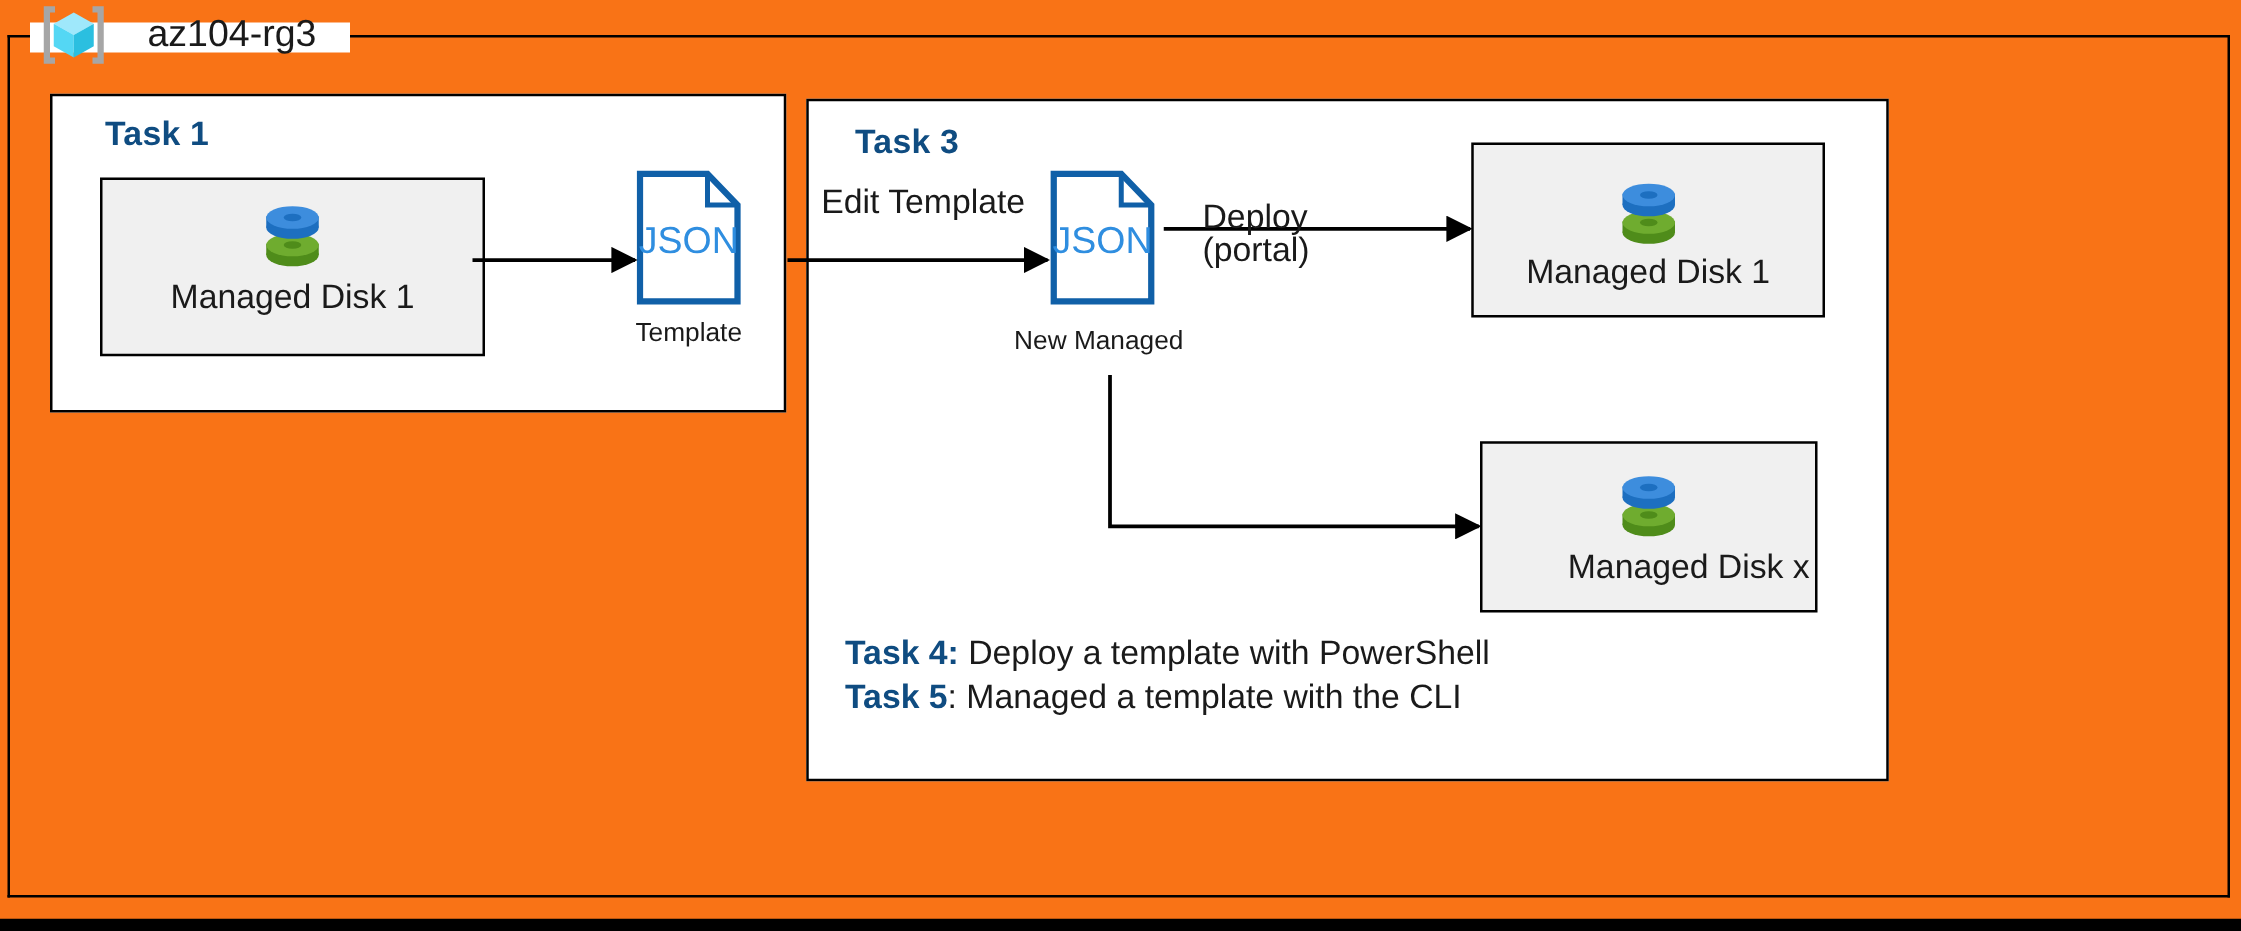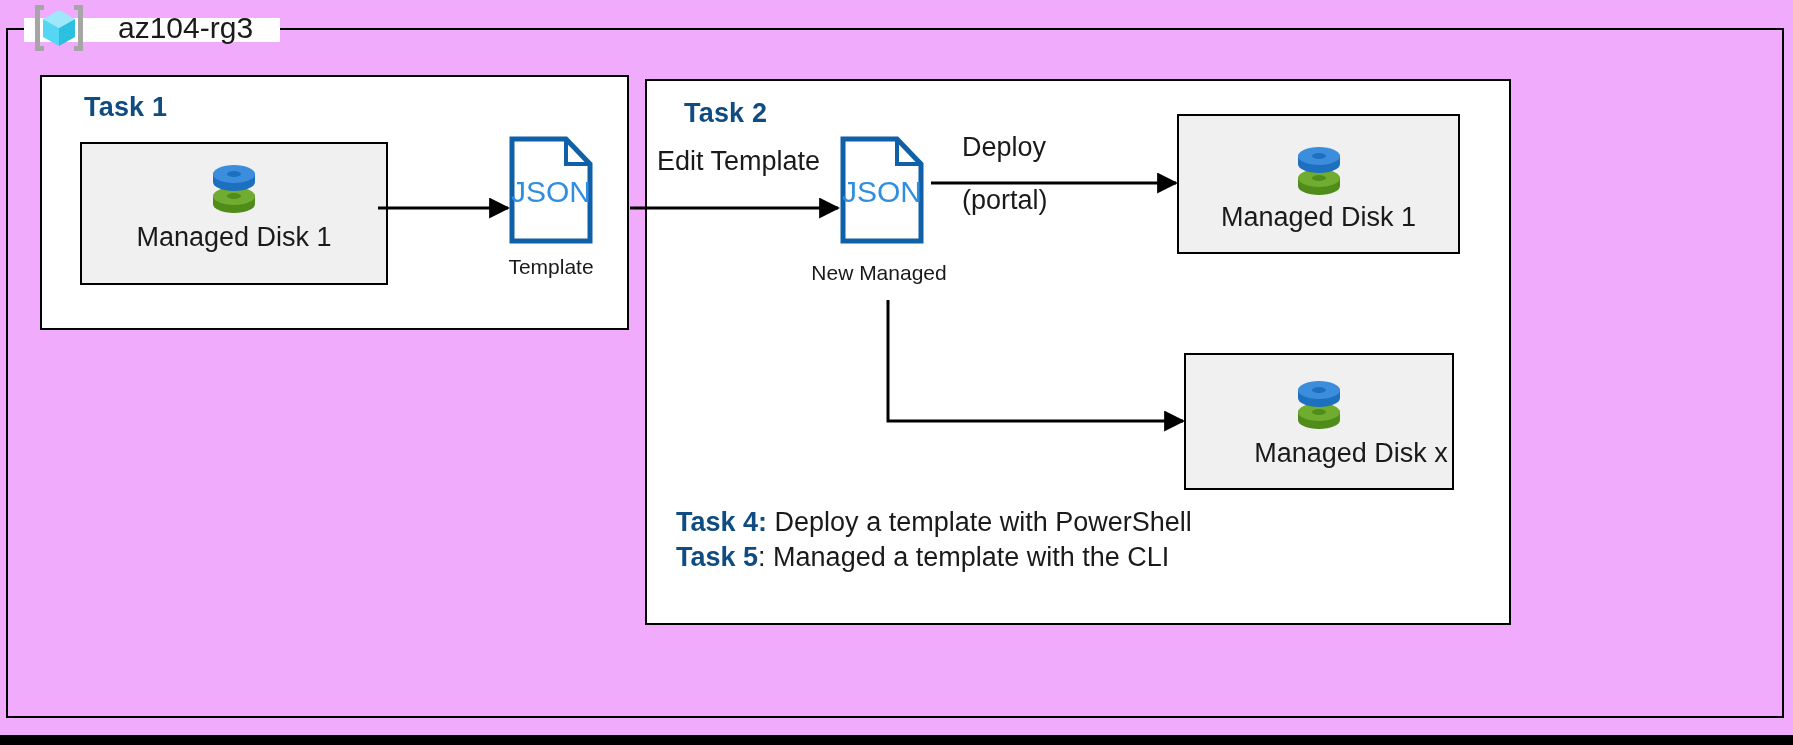--- a/index.html
+++ b/index.html
@@ -9,21 +9,21 @@
   }
   body {
     font-family: "Liberation Sans", sans-serif;
     -webkit-font-smoothing: antialiased;
   }
 
   #canvas {
     position: relative;
     width: 1793px;
     height: 745px;
-    background: #f0abfc;
+    background: #f97316;
     overflow: hidden;
   }
 
   
   #rg-frame {
     position: absolute;
     left: 6px;
     top: 28px;
     width: 1778px;
     height: 690px;
@@ -166,21 +166,21 @@
   }
 
   
   .wire-label {
     position: absolute;
     font-size: 27px;
     color: #1a1a1a;
     white-space: nowrap;
   }
   #lbl-edit   { left: 657px;  top: 146px; }
-  #lbl-deploy { left: 962px;  top: 132px; }
+  #lbl-deploy { left: 962px;  top: 158px; }
   #lbl-portal { left: 962px;  top: 185px; }
 
   
   #task3-line {
     position: absolute;
     left: 1120px;
     top: 272px;
     font-size: 27px;
     color: #0f4c81;
     white-space: nowrap;
@@ -265,21 +265,21 @@
   <div class="json-doc" id="json1">
     <svg viewBox="0 0 84 108" width="84" height="108">
       <path d="M3 3 L57 3 L81 28 L81 105 L3 105 Z" fill="#ffffff" stroke="#1060a8" stroke-width="5" stroke-linejoin="miter"></path>
       <path d="M57 3 L57 28 L81 28" fill="none" stroke="#1060a8" stroke-width="4"></path>
       <text x="42" y="66" text-anchor="middle" font-family="Liberation Sans, sans-serif" font-size="30" fill="#2f8ee0">JSON</text>
     </svg>
   </div>
   <div class="doc-caption" id="cap1">Template</div>
 
   <div id="task2-box"></div>
-  <div id="task2-title">Task 2</div>
+  <div id="task2-title">Task 3</div>
 
   <div class="json-doc" id="json2">
     <svg viewBox="0 0 84 108" width="84" height="108">
       <path d="M3 3 L57 3 L81 28 L81 105 L3 105 Z" fill="#ffffff" stroke="#1060a8" stroke-width="5" stroke-linejoin="miter"></path>
       <path d="M57 3 L57 28 L81 28" fill="none" stroke="#1060a8" stroke-width="4"></path>
       <text x="42" y="66" text-anchor="middle" font-family="Liberation Sans, sans-serif" font-size="30" fill="#2f8ee0">JSON</text>
     </svg>
   </div>
   <div class="doc-caption" id="cap2">New Managed</div>
 

